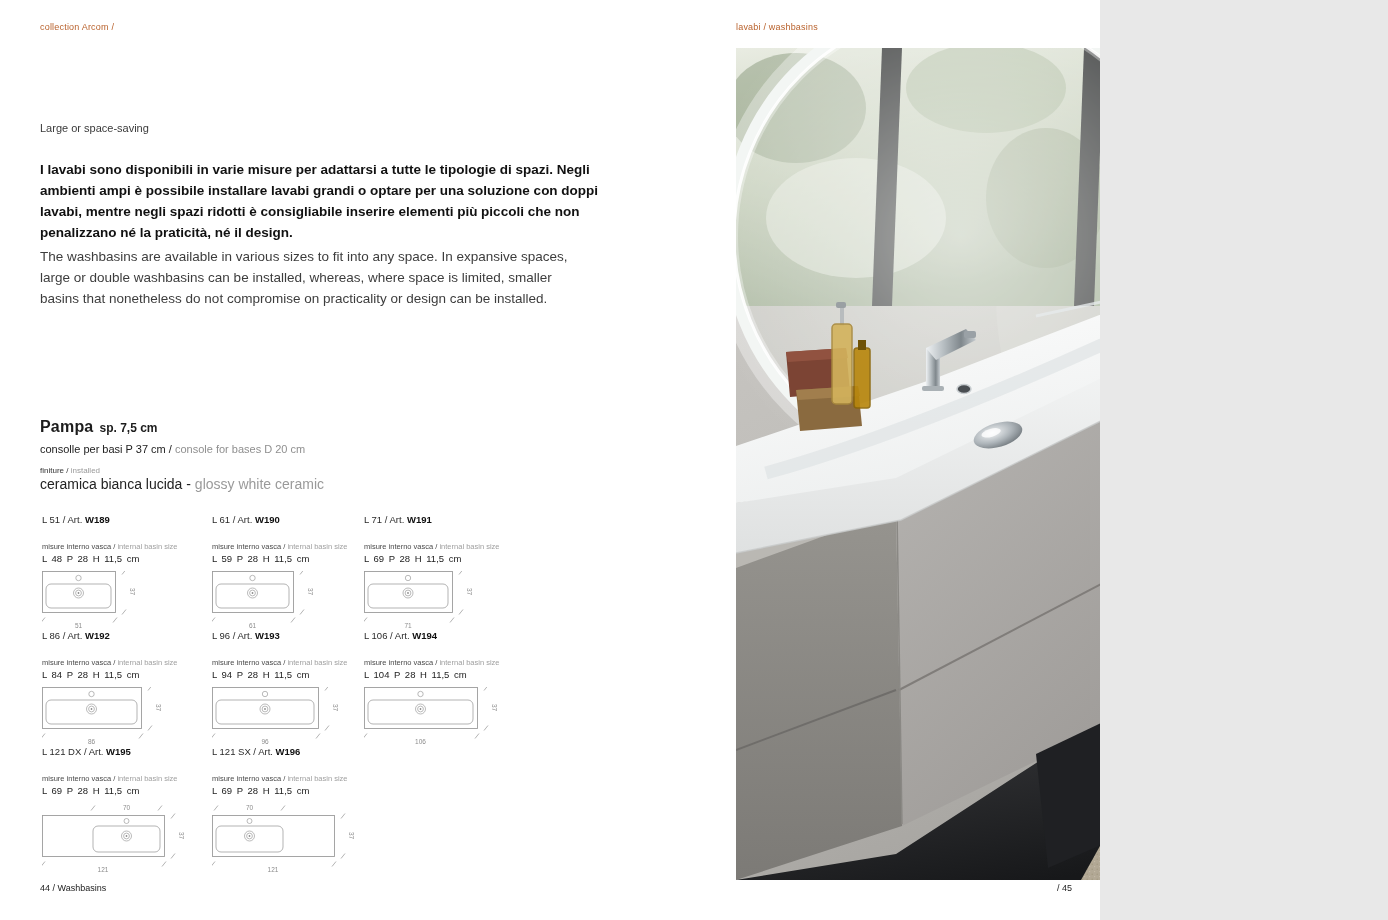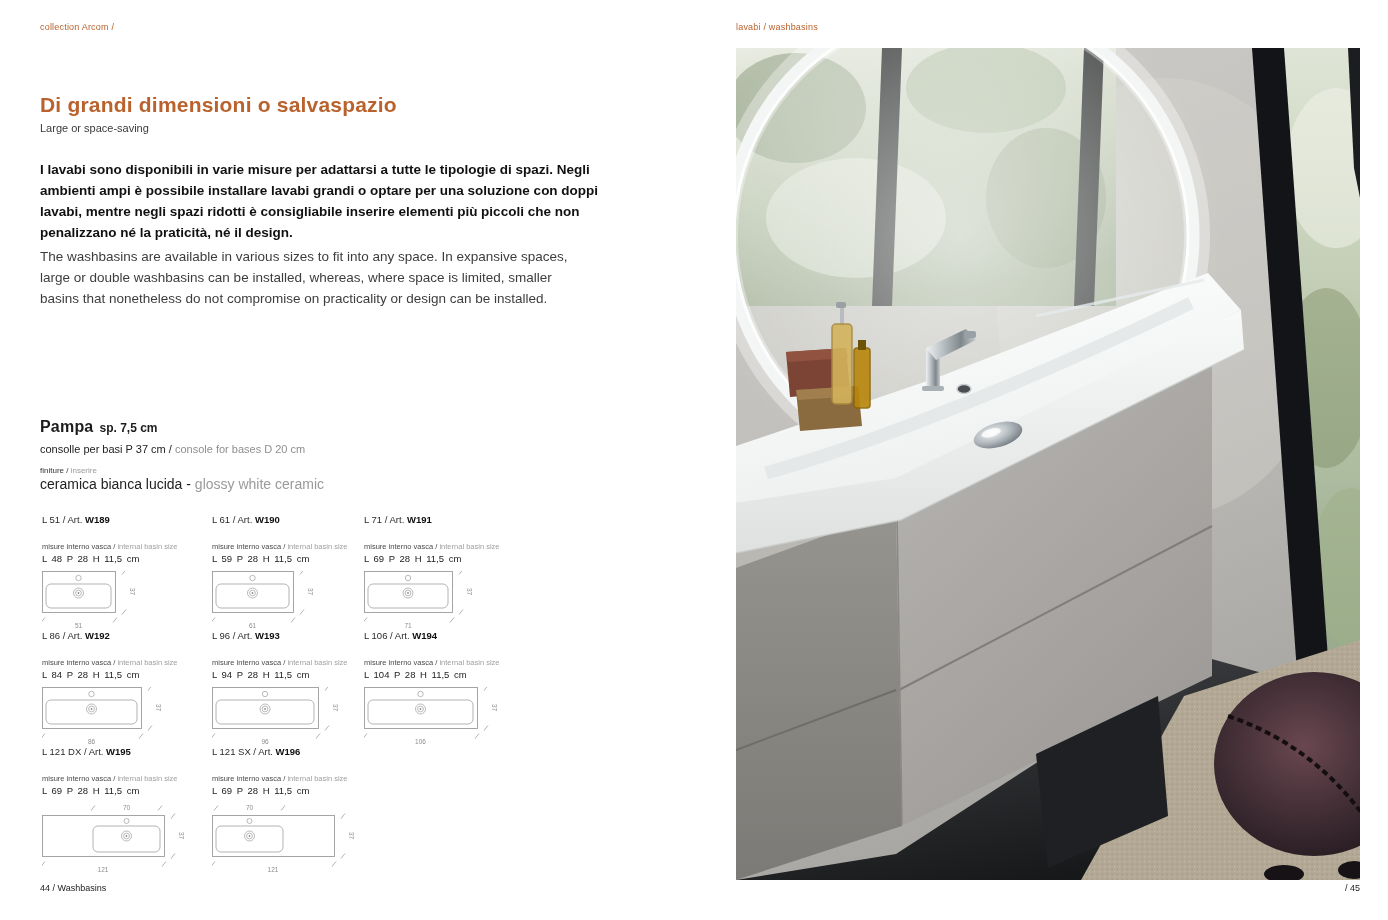--- a/index.html
+++ b/index.html
@@ -1,16 +1,16 @@
 <!DOCTYPE html>
 <html><head>
 <meta charset="utf-8">
 <style>
   html,body{margin:0;padding:0;background:#e8e8e8;}
-  #page{position:relative;width:1388px;height:920px;background:#ffffff;overflow:hidden;
+  #page{position:relative;width:1100px;height:920px;background:#ffffff;overflow:hidden;
         font-family:"Liberation Sans","DejaVu Sans",sans-serif;color:#1c1c1c;}
   .abs{position:absolute;}
   .orange{color:#b9622d;}
   .crumb{font-size:9px;letter-spacing:.2px;}
   #title{left:40px;top:93px;font-size:21px;font-weight:bold;letter-spacing:.2px;}
   #subtitle{left:40px;top:122px;font-size:11px;color:#3a3a3a;}
   #para-it{left:40px;top:159px;width:562px;font-size:13.5px;font-weight:bold;line-height:21px;color:#111;}
   #para-en{left:40px;top:246px;width:548px;font-size:13.5px;line-height:21px;color:#3d3d3d;}
   #product-head{left:40px;top:418px;}
   #product-name{font-size:16px;font-weight:bold;letter-spacing:.2px;}
@@ -33,33 +33,32 @@
   #footer-left{left:40px;top:883px;text-align:right;}
   #footer-right{right:28px;top:883px;}
   #photo{left:736px;top:48px;width:624px;height:832px;}
 </style>
 </head>
 <body>
 
 <div id="page">
 
   <div class="abs crumb orange" style="left:40px;top:22px;">collection Arcom /</div>
-  <div class="abs orange" id="title">Di grandi dimensioni o salvaspazio</div>
   <div class="abs" id="subtitle">Large or space-saving</div>
   <div class="abs" id="para-it">I lavabi sono disponibili in varie misure per adattarsi a tutte le tipologie di spazi. Negli ambienti ampi è possibile installare lavabi grandi o optare per una soluzione con doppi lavabi, mentre negli spazi ridotti è consigliabile inserire elementi più piccoli che non penalizzano né la praticità, né il design.</div>
   <div class="abs" id="para-en">The washbasins are available in various sizes to fit into any space. In expansive spaces, large or double washbasins can be installed, whereas, where space is limited, smaller basins that nonetheless do not compromise on practicality or design can be installed.</div>
 
   <div class="abs" id="product-head">
     <span id="product-name">Pampa</span><span id="product-th">sp. 7,5 cm</span>
   </div>
   <div class="abs" id="console-line">
     <span>consolle per basi P 37 cm / </span><span class="en">console for bases D 20 cm</span>
   </div>
   <div class="abs" id="finish-label">
-    <span>finiture / </span><span class="en">inserire</span>
+    <span>finiture / </span><span class="en">installed</span>
   </div>
   <div class="abs" id="finish-line">
     <span>ceramica bianca lucida - </span><span class="en">glossy white ceramic</span>
   </div>
 
   <div class="abs" id="spec-grid">
 
     <div class="spec-item">
       <div class="spec-code"><span>L 51 / Art. </span><b>W189</b></div>
       <div class="spec-note"><span>misure interno vasca / </span><span class="en">internal basin size</span></div>

